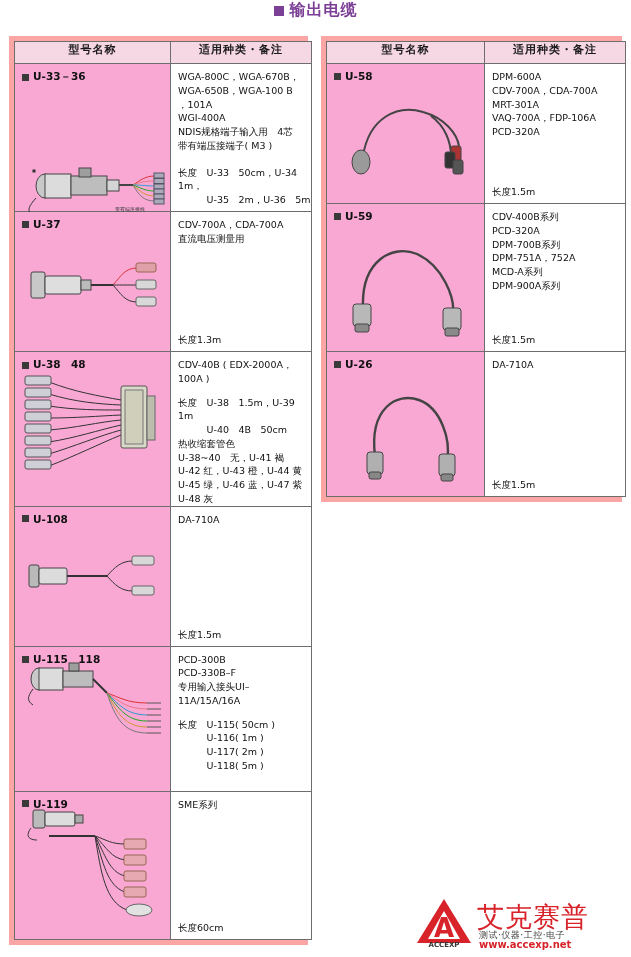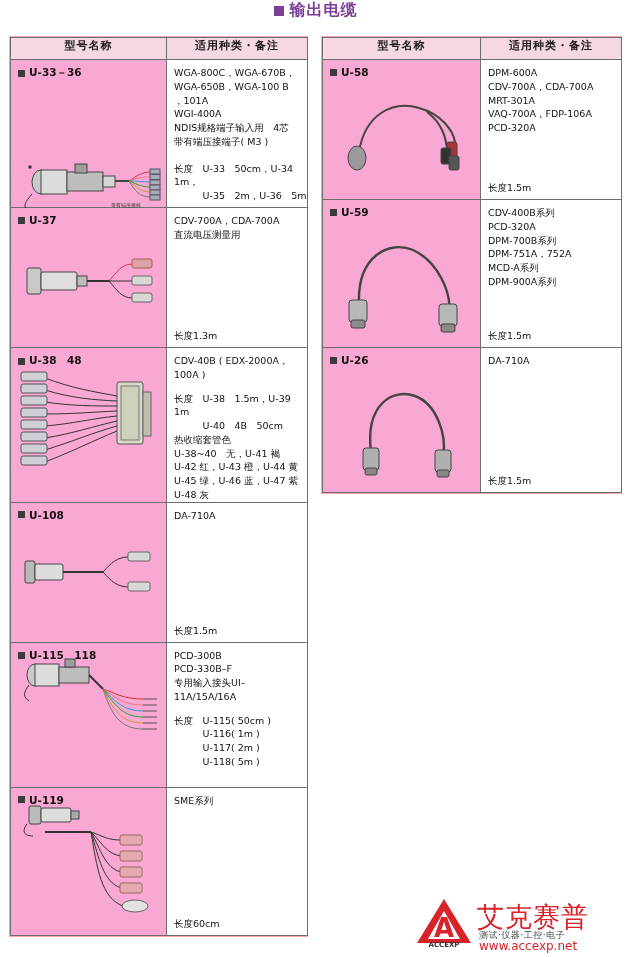--- a/index.html
+++ b/index.html
@@ -39,21 +39,21 @@
     color: #7b3f96;
     font-size: 16px;
     font-weight: bold;
     letter-spacing: 1px;
   }
 
   
   .col {
     position: absolute;
     top: 36px;
-    border: 1px solid #fca5a5;
+    border: 5px solid #fca5a5;
     background: #ffffff;
   }
   .col-left { left: 9px; width: 299px; }
   .col-right { left: 321px; width: 301px; }
 
   table.tbl {
     border-collapse: collapse;
     width: 100%;
     table-layout: fixed;
   }
@@ -139,23 +139,23 @@
   .logo-sub {
     position: absolute;
     left: 66px; top: 32px;
     font-size: 9px;
     color: #444;
     letter-spacing: 0.5px;
   }
   .logo-url {
     position: absolute;
     left: 66px; top: 42px;
-    font-size: 12px;
+    font-size: 10px;
     color: #d8232a;
-    font-weight: normal;
+    font-weight: bold;
   }
   .logo-mark {
     position: absolute;
     left: 0; top: 0;
     width: 62px; height: 52px;
   }
 </style>
 </head>
 <body>
 

